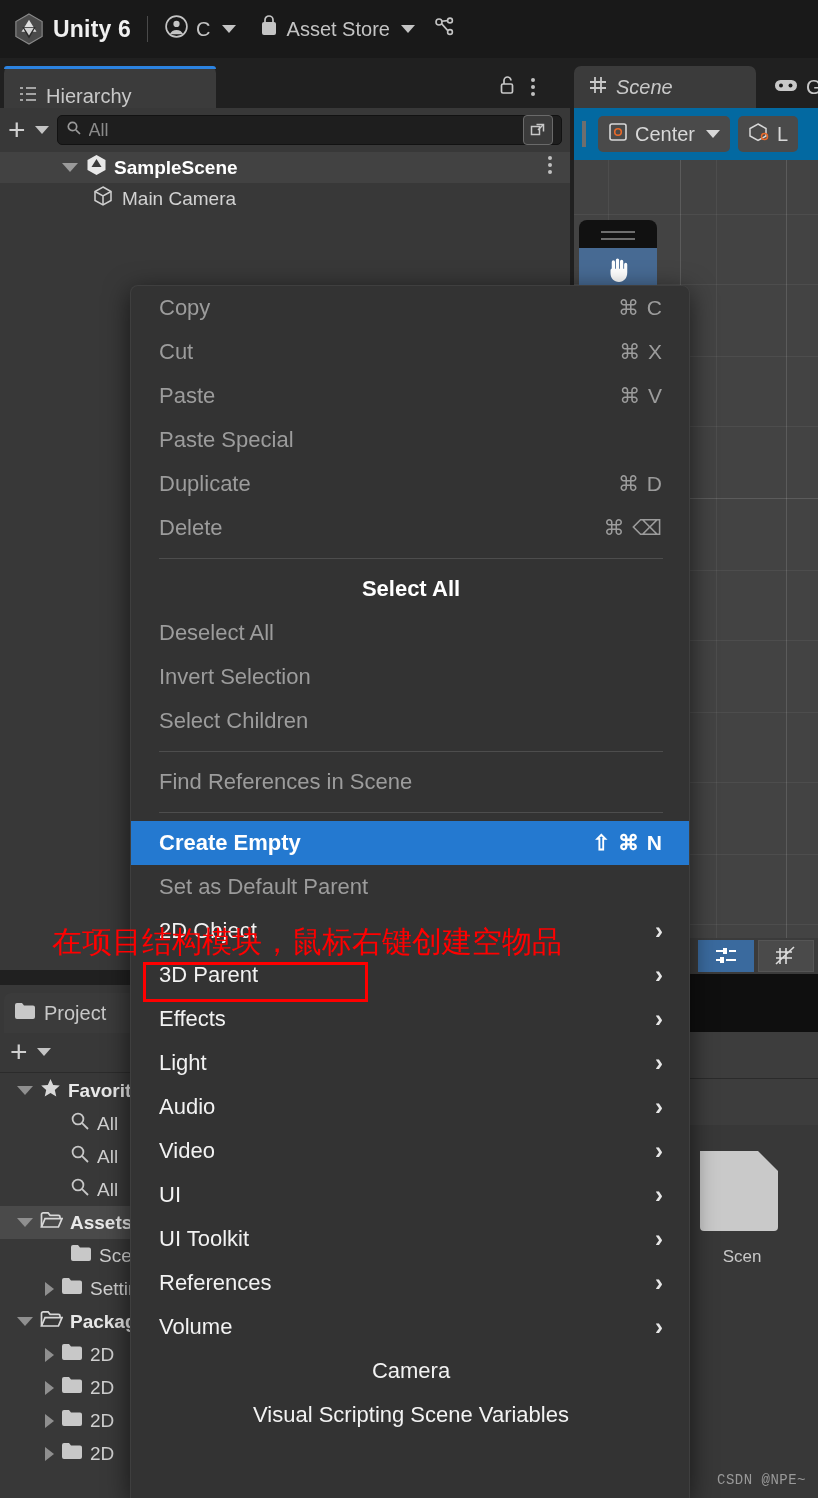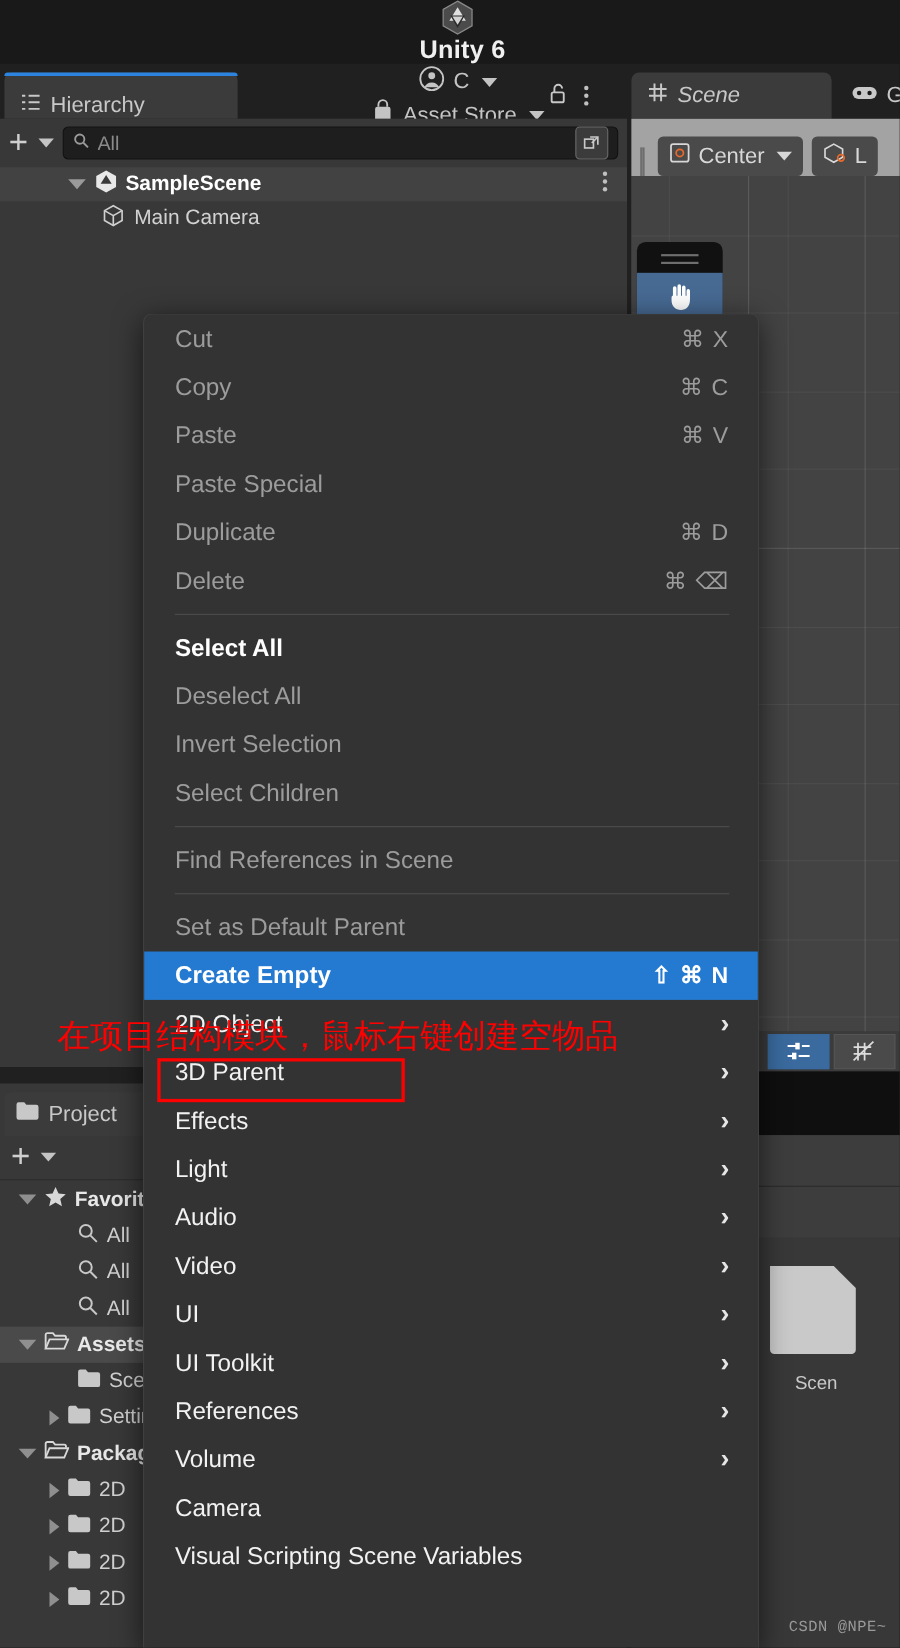--- a/index.html
+++ b/index.html
@@ -10,21 +10,20 @@
     overflow: hidden;
   }
   #root { position: relative; width: 818px; height: 1498px; background: #202020; }
 
   
   .topbar {
     position: absolute; left: 0; top: 0; width: 818px; height: 58px;
     background: #191919;
     display: flex; align-items: center; gap: 0;
     padding-left: 14px;
-    flex-direction: column;
   }
   .unity-logo { width: 30px; height: 32px; flex: none; }
   .unity-title {
     color: #f0f0f0; font-size: 23px; font-weight: bold; margin-left: 9px;
     letter-spacing: .2px;
   }
   .top-sep { width: 1px; height: 26px; background: #4a4a4a; margin: 0 16px; }
   .top-item { display: flex; align-items: center; gap: 7px; color: #c4c4c4; font-size: 20px; cursor: default; }
   .top-item .lbl { color: #c4c4c4; }
   .caret-down {
@@ -85,21 +84,21 @@
                align-items: center; padding: 0 10px; border-bottom: 1px solid #2b2b2b; }
   .p-tree { position: absolute; left: 0; top: 89px; width: 570px; }
   .p-row { height: 33px; display: flex; align-items: center; gap: 7px; font-size: 19px; color: #d0d0d0; }
   .p-row.hdr { font-weight: bold; color: #e8e8e8; }
   .p-row.sel { background: #4a4a4a; }
   .tri-r { width: 0; height: 0; border-top: 7px solid transparent; border-bottom: 7px solid transparent; border-left: 9px solid #8f8f8f; }
   .tri-d { width: 0; height: 0; border-left: 8px solid transparent; border-right: 8px solid transparent; border-top: 9px solid #8f8f8f; }
 
   
   #sceneview { position: absolute; left: 574px; top: 108px; width: 244px; height: 830px; background: #3b3b3b; }
-  .scene-toolbar { height: 52px; background: #a3a3a3; display: flex; align-items: flex-end; padding-left: 8px; gap: 8px; }
+  .scene-toolbar { height: 52px; background: #0369a1; display: flex; align-items: center; padding-left: 8px; gap: 8px; }
   .grip { width: 3px; height: 26px; border-left: 2px solid #6e6e6e; border-right: 2px solid #6e6e6e; margin-right: 4px; }
   .pill {
     height: 36px; background: #4a4a4a; border-radius: 5px; display: flex; align-items: center;
     gap: 7px; padding: 0 10px; color: #d8d8d8; font-size: 20px; white-space: nowrap;
   }
   .scene-canvas { position: absolute; left: 0; top: 52px; width: 244px; height: 778px; background: #434343; overflow: hidden; }
   .gridline-v { position: absolute; top: 0; bottom: 0; width: 1px; background: rgba(255,255,255,.055); }
   .gridline-v.major { background: rgba(255,255,255,.13); }
   .gridline-h { position: absolute; left: 0; right: 0; height: 1px; background: rgba(255,255,255,.055); }
   .gridline-h.major { background: rgba(255,255,255,.13); }
@@ -130,21 +129,21 @@
     position: absolute; left: 130px; top: 285px; width: 560px; height: 1213px;
     background: #333333; border-radius: 8px 8px 0 0;
     border: 1px solid #3f3f3f; border-bottom: 0;
     box-shadow: 0 6px 26px rgba(0,0,0,.6);
     overflow: hidden;
   }
   .mrow {
     height: 44px; display: flex; align-items: center; padding: 0 26px 0 28px;
     font-size: 22px; color: #9c9c9c; position: relative;
   }
-  .mrow.enabled { color: #f2f2f2; }
+  .mrow.enabled { color: #f2f2f2; justify-content: center; }
   .mrow.bold { font-weight: bold; color: #ffffff; }
   .mrow.hi { background: #2479d0; color: #ffffff; font-weight: bold; }
   .mrow .shortcut { margin-left: auto; font-size: 21px; letter-spacing: 1px; }
   .mrow .chev { margin-left: auto; font-size: 24px; color: #e6e6e6; font-weight: bold; }
   .msep { height: 1px; background: #4d4d4d; margin: 8px 26px 8px 28px; }
 
   
   #redbox {
     position: absolute; left: 143px; top: 962px; width: 225px; height: 40px;
     border: 3px solid #ff0000; pointer-events: none;
@@ -524,26 +523,26 @@
     <span>
       <svg width="22" height="18" viewBox="0 0 22 18">
           <path d="M1 3a2 2 0 0 1 2-2h5l2 2.4h9a2 2 0 0 1 2 2V15a2 2 0 0 1-2 2H3a2 2 0 0 1-2-2Z" fill="#c8c8c8"></path>
         </svg>
     </span>
     <span>Project</span>
   </div>
 
   <div id="ctxmenu">
       <div class="mrow">
+        <span>Copy</span>
+        <span class="shortcut">⌘ C</span>
+      </div>
+      <div class="mrow">
         <span>Cut</span>
         <span class="shortcut">⌘ X</span>
-      </div>
-      <div class="mrow">
-        <span>Copy</span>
-        <span class="shortcut">⌘ C</span>
       </div>
       <div class="mrow">
         <span>Paste</span>
         <span class="shortcut">⌘ V</span>
       </div>
       <div class="mrow">
         <span>Paste Special</span>
       </div>
       <div class="mrow">
         <span>Duplicate</span>
@@ -564,27 +563,27 @@
         <span>Invert Selection</span>
       </div>
       <div class="mrow">
         <span>Select Children</span>
       </div>
       <div class="msep"></div>
       <div class="mrow">
         <span>Find References in Scene</span>
       </div>
       <div class="msep"></div>
-      <div class="mrow">
-        <span>Set as Default Parent</span>
-      </div>
       <div class="mrow enabled hi">
         <span>Create Empty</span>
         <span class="shortcut">⇧ ⌘ N</span>
       </div>
+      <div class="mrow">
+        <span>Set as Default Parent</span>
+      </div>
       <div class="mrow enabled">
         <span>2D Object</span>
         <span class="chev">›</span>
       </div>
       <div class="mrow enabled">
         <span>3D Parent</span>
         <span class="chev">›</span>
       </div>
       <div class="mrow enabled">
         <span>Effects</span>

